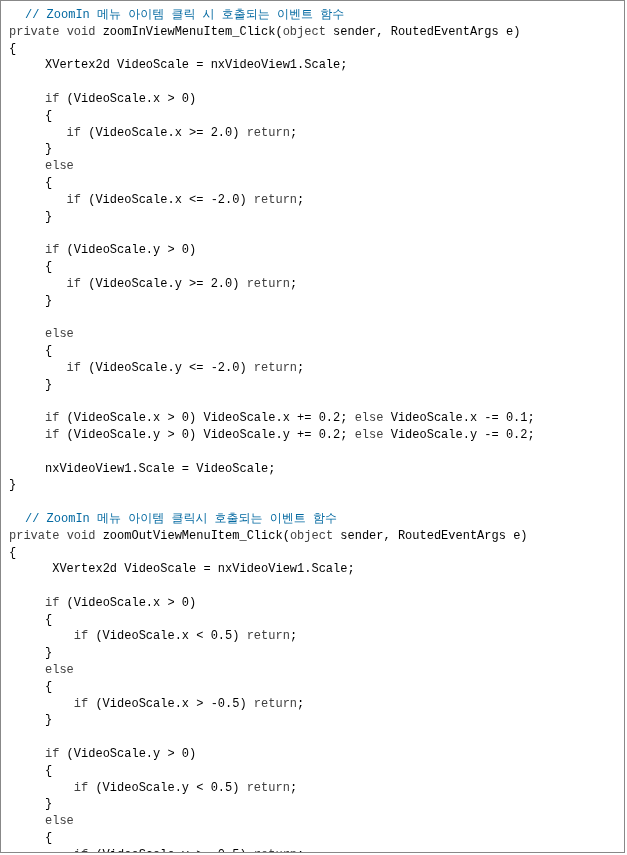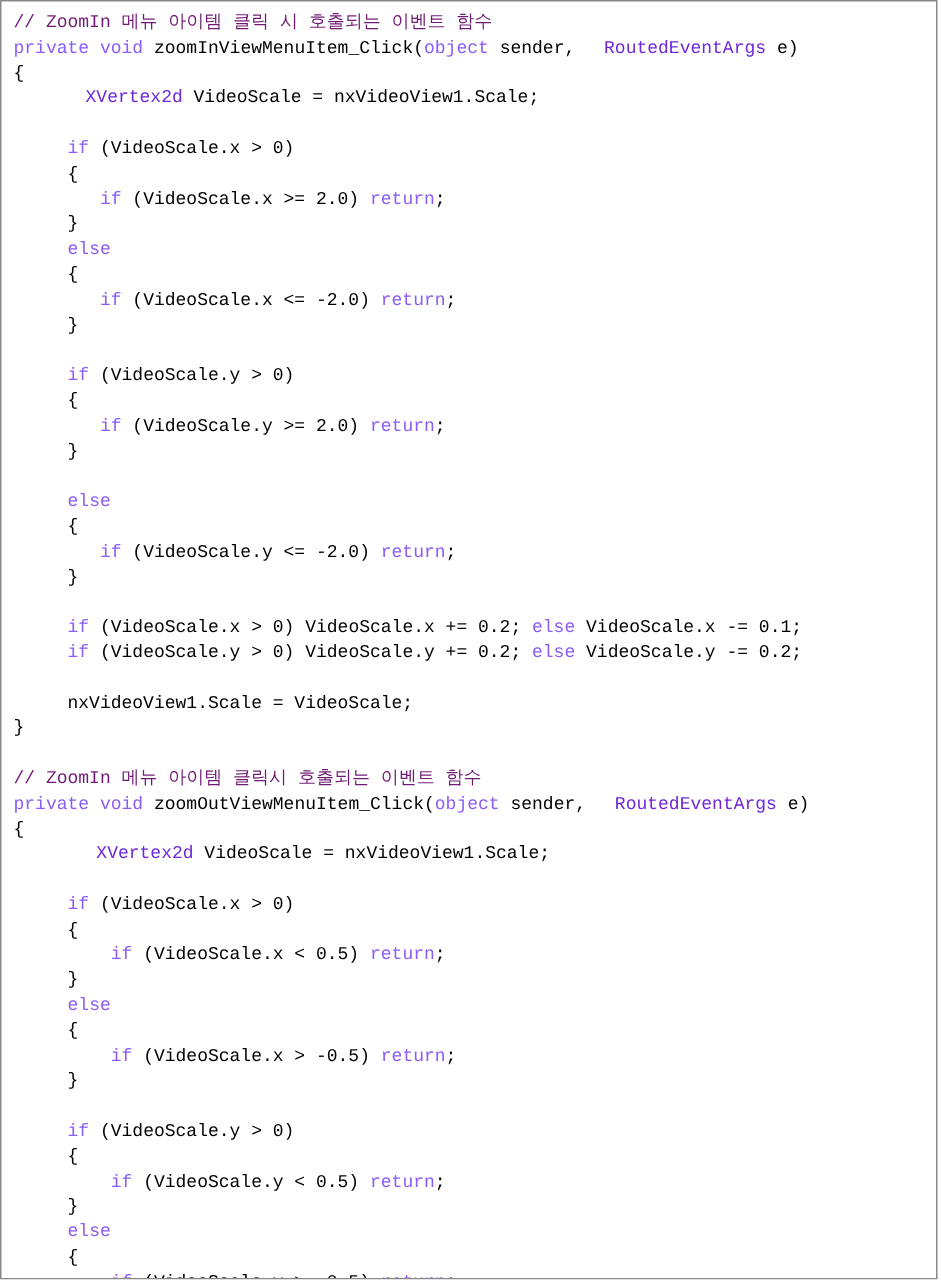--- a/index.html
+++ b/index.html
@@ -17,23 +17,23 @@
   box-sizing: border-box;
   padding: 6px 8px;
   overflow: hidden;
   background: #fff;
 }
 pre {
   margin: 0;
   white-space: pre;
   font-family: Consolas, "Courier New", monospace;
 }
-.cm { color: #701a75; }
-.kw { color: #8b5cf6; }
-.tp { color: #6d28d9; margin-left: 12px; }
+.cm { color: #0369a1; margin-left: 16px; }
+.kw { color: #404040; }
+.tp { color: #000000; }
 </style>
 </head>
 <body>
 
 <div class="code-container">
 <pre><span class="cm">// ZoomIn 메뉴 아이템 클릭 시 호출되는 이벤트 함수</span>
 <span class="kw">private</span> <span class="kw">void</span> <span>zoomInViewMenuItem_Click</span><span>(</span><span class="kw">object</span><span> sender, </span><span class="tp">RoutedEventArgs</span><span> e)</span>
 <span>{</span>
 <span>     </span><span class="tp">XVertex2d</span><span> VideoScale = nxVideoView1.Scale;</span>
 <span></span>

